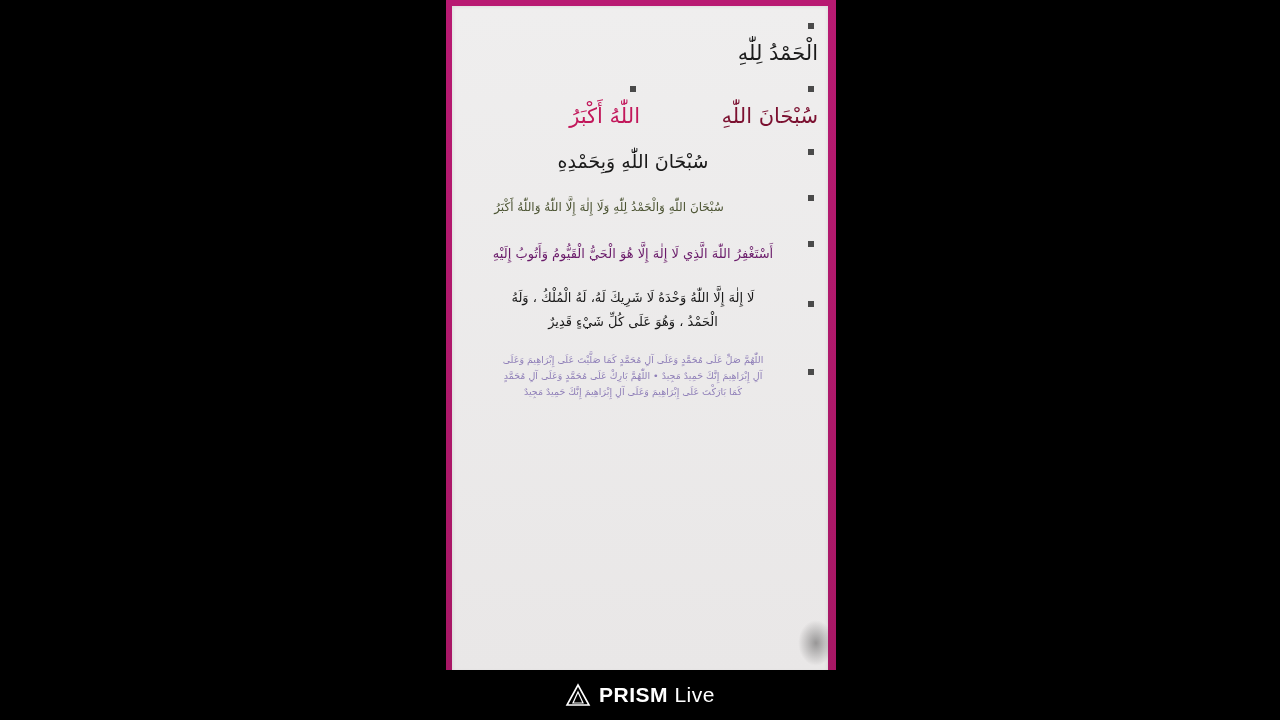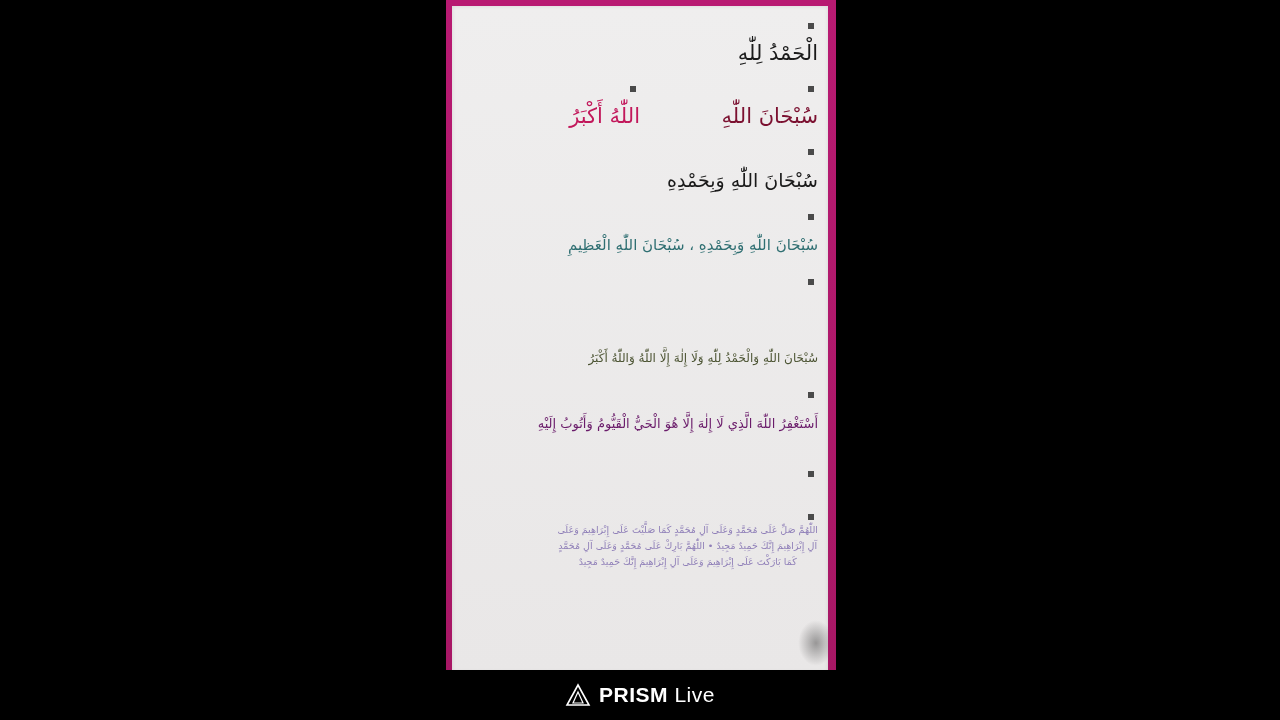--- a/index.html
+++ b/index.html
@@ -53,21 +53,20 @@
   }
   .dhikr-list {
     direction: rtl;
     list-style: none;
     margin: 0;
     padding: 0;
     height: 100%;
   }
   .dhikr-row {
     display: flex;
-    flex-direction: column;
     align-items: flex-start;
     justify-content: flex-start;
     margin: 0;
     padding: 0;
   }
   .bullet {
     flex: 0 0 auto;
     width: 14px;
     margin-top: 10px;
     text-align: center;
@@ -194,38 +193,36 @@
               <div class="dhikr-text c-crimson">اللّٰهُ أَكْبَرُ</div>
             </div>
           </div>
 
           <div class="dhikr-row row-3">
             <div class="bullet"><span></span></div>
             <div class="dhikr-text c-black">سُبْحَانَ اللّٰهِ وَبِحَمْدِهِ</div>
           </div>
 
 
-          <div class="dhikr-row row-5">
-            <div class="bullet"><span></span></div>
-            <div class="dhikr-text c-teal">سُبْحَانَ اللّٰهِ وَبِحَمْدِهِ ، سُبْحَانَ اللّٰهِ الْعَظِيمِ</div>
-          </div>
 
           <div class="dhikr-row row-6">
             <div class="bullet"><span></span></div>
             <div class="dhikr-text c-olive">سُبْحَانَ اللّٰهِ وَالْحَمْدُ لِلّٰهِ وَلَا إِلٰهَ إِلَّا اللّٰهُ وَاللّٰهُ أَكْبَرُ</div>
           </div>
 
           <div class="dhikr-row row-7">
             <div class="bullet"><span></span></div>
             <div class="dhikr-text c-purple">أَسْتَغْفِرُ اللّٰهَ الَّذِي لَا إِلٰهَ إِلَّا هُوَ الْحَيُّ الْقَيُّومُ وَأَتُوبُ إِلَيْهِ</div>
           </div>
 
 
           <div class="dhikr-row row-9">
             <div class="bullet"><span></span></div>
+            <div class="dhikr-text c-black">لَا إِلٰهَ إِلَّا اللّٰهُ وَحْدَهُ لَا شَرِيكَ لَهُ، لَهُ الْمُلْكُ ، وَلَهُ
+الْحَمْدُ ، وَهُوَ عَلَى كُلِّ شَيْءٍ قَدِيرٌ</div>
           </div>
 
           <div class="dhikr-row row-10">
             <div class="bullet"><span></span></div>
             <div class="dhikr-text c-lavender">اللّٰهُمَّ صَلِّ عَلَى مُحَمَّدٍ وَعَلَى آلِ مُحَمَّدٍ كَمَا صَلَّيْتَ عَلَى إِبْرَاهِيمَ وَعَلَى
 آلِ إِبْرَاهِيمَ إِنَّكَ حَمِيدٌ مَجِيدٌ • اللّٰهُمَّ بَارِكْ عَلَى مُحَمَّدٍ وَعَلَى آلِ مُحَمَّدٍ
 كَمَا بَارَكْتَ عَلَى إِبْرَاهِيمَ وَعَلَى آلِ إِبْرَاهِيمَ إِنَّكَ حَمِيدٌ مَجِيدٌ</div>
           </div>
 
         </div>

